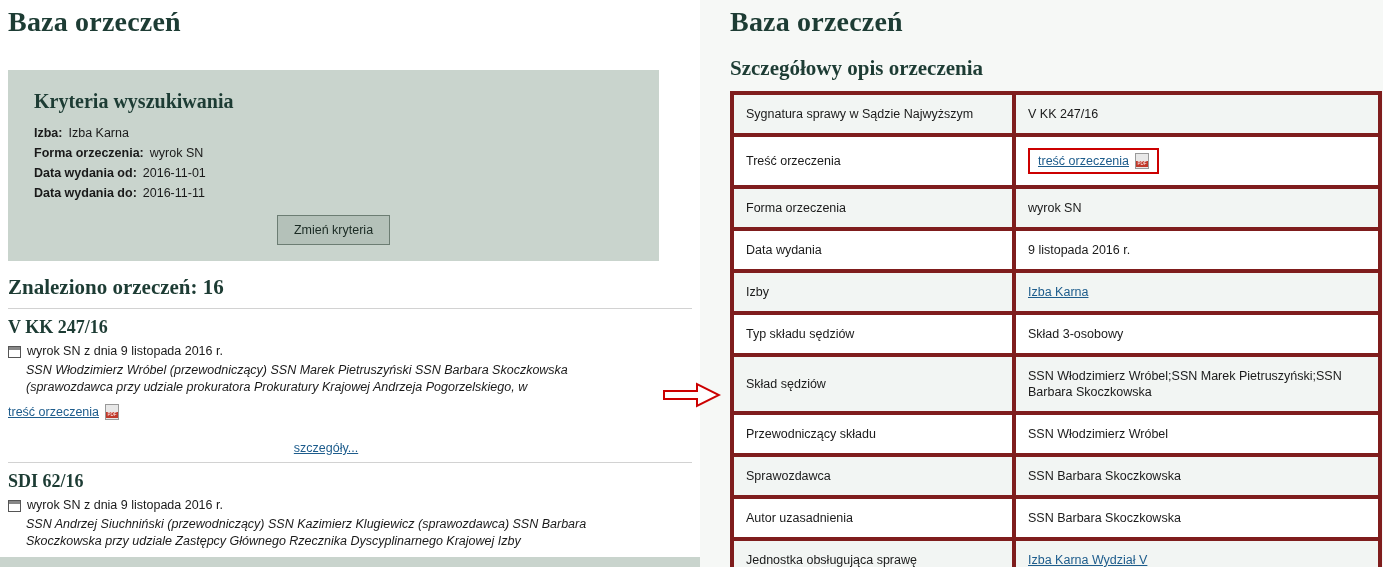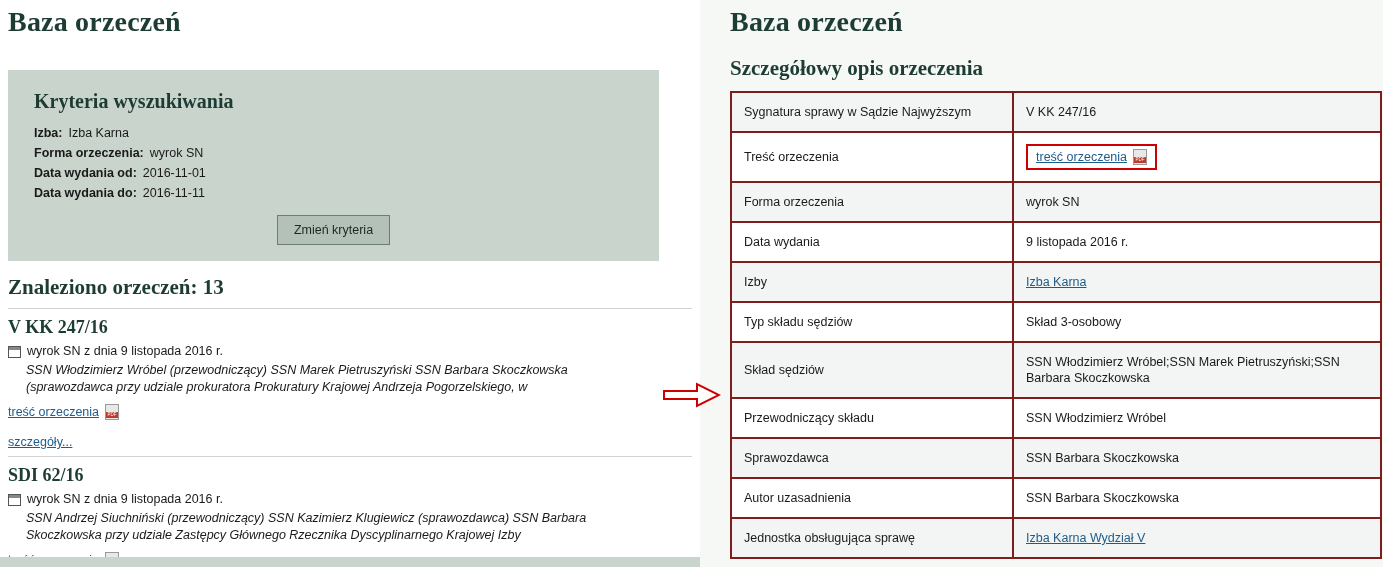--- a/index.html
+++ b/index.html
@@ -148,33 +148,33 @@
     position: absolute;
     left: 0; right: 0; bottom: 1px;
     text-align: center;
     font-size: 4.5px;
     font-family: "Liberation Sans", sans-serif;
     color: #ffffff;
     background: #c0392b;
     line-height: 6px;
   }
   .details-row {
-    text-align: left;
-    margin: 12px 0 4px 0;
+    text-align: center;
+    margin: 18px 0 4px 0;
     padding-right: 48px;
   }
   
   table.detail {
     border-collapse: collapse;
     width: 652px;
     margin-left: 18px;
     font-size: 12.5px;
   }
   table.detail td {
-    border: 2px solid #7f1d1d;
+    border: 4px solid #7f1d1d;
     padding: 11px 12px;
     vertical-align: middle;
     color: #1a1a1a;
     line-height: 16px;
   }
   table.detail td.k {
     width: 282px;
     background: #ffffff;
   }
   table.detail td.v {
@@ -239,21 +239,21 @@
       </div>
       <div class="criteria-row">
         <span class="lbl">Data wydania do:</span><span class="val">2016-11-11</span>
       </div>
 
       <div class="criteria-btn-wrap">
         <button class="btn">Zmień kryteria</button>
       </div>
     </div>
 
-    <div class="found">Znaleziono orzeczeń: 13</div>
+    <div class="found">Znaleziono orzeczeń: 16</div>
 
     <div class="result">
       <div class="sig">V KK 247/16</div>
       <div class="meta-line">
         <span class="cal-icon"></span>
         <span>wyrok SN z dnia 9 listopada 2016 r.</span>
       </div>
       <div class="desc">SSN Włodzimierz Wróbel (przewodniczący) SSN Marek Pietruszyński SSN Barbara Skoczkowska (sprawozdawca przy udziale prokuratora Prokuratury Krajowej Andrzeja Pogorzelskiego, w</div>
       <div class="pdf-link-row">
         <a class="link">treść orzeczenia</a>

